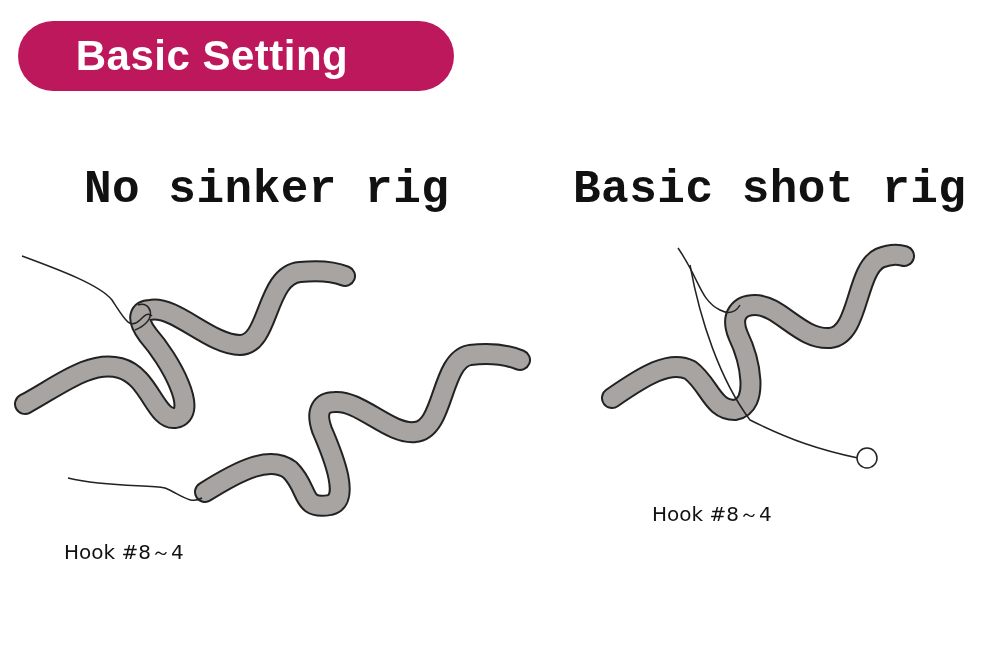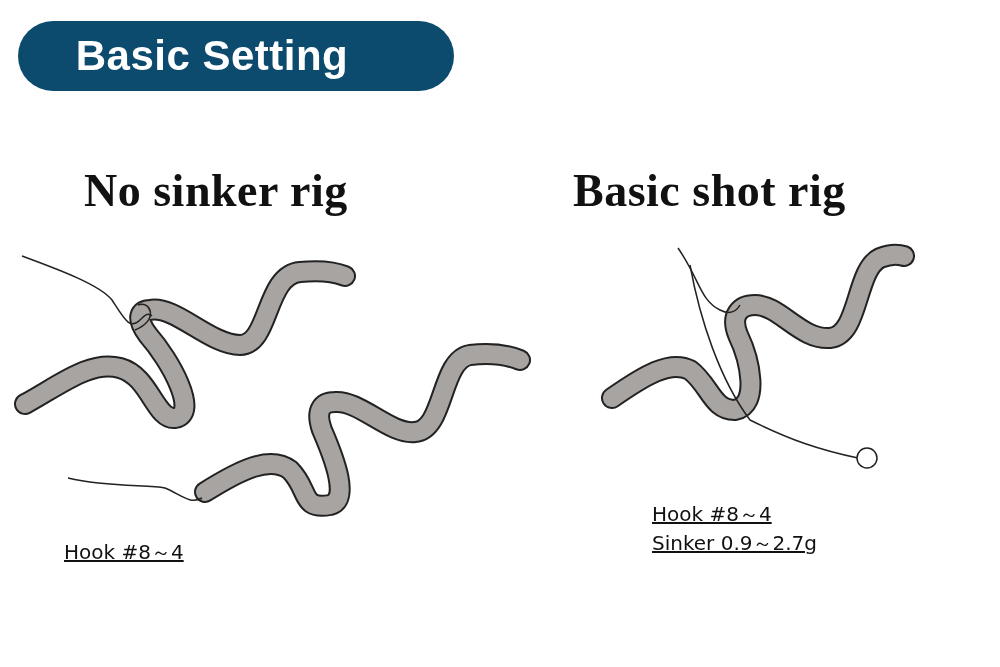--- a/index.html
+++ b/index.html
@@ -1,27 +1,27 @@
 <!DOCTYPE html>
 <html><head>
 <meta charset="utf-8">
 <style>
   html, body { margin: 0; padding: 0; background: #ffffff; }
   body { width: 1000px; height: 667px; position: relative; overflow: hidden;
          font-family: "DejaVu Sans", sans-serif; color: #111; }
   .badge { position: absolute; left: 18px; top: 21px; width: 436px; height: 70px;
-           background: #0c4a6e; border-radius: 35px; display: flex; align-items: center;
+           background: #be185d; border-radius: 35px; display: flex; align-items: center;
            justify-content: center; }
   .badge span { color: #fff; font-family: "Liberation Sans", sans-serif; font-weight: bold;
                 font-size: 42px; letter-spacing: 0.5px; margin-right: 48px; }
-  .title { position: absolute; font-family: Liberation Serif, serif; font-weight: bold;
+  .title { position: absolute; font-family: Liberation Mono, monospace; font-weight: bold;
            font-size: 46px; top: 164px; letter-spacing: 0.5px; }
   #t1 { left: 84px; }
   #t2 { left: 573px; }
-  .spec { position: absolute; font-family: "DejaVu Sans", sans-serif; font-size: 20px; line-height: 29px; text-decoration: underline; }
+  .spec { position: absolute; font-family: "DejaVu Sans", sans-serif; font-size: 20px; line-height: 29px; }
   #s1 { left: 64px; top: 538px; }
   #s2 { left: 652px; top: 500px; }
   svg.art { position: absolute; left: 0; top: 0; }
 </style>
 </head>
 <body>
 
 <div class="badge">
   <span>Basic Setting</span>
 </div>
@@ -50,14 +50,13 @@
   <path d="M678,248 C700,280 700,300 720,310 C730,315 736,312 740,305" stroke="#222" stroke-width="1.5" fill="none"></path>
   <path d="M690,265 C700,320 720,380 750,420 C790,440 820,450 858,458" stroke="#222" stroke-width="1.5" fill="none"></path>
   <circle cx="867" cy="458" r="10" fill="#fff" stroke="#222" stroke-width="1.5"></circle>
 </svg>
 
 <div class="spec" id="s1">
   <div>Hook #8～4</div>
 </div>
 <div class="spec" id="s2">
   <div>Hook #8～4</div>
-  <div>Sinker 0.9～2.7g</div>
 </div>
 
 </body></html>

